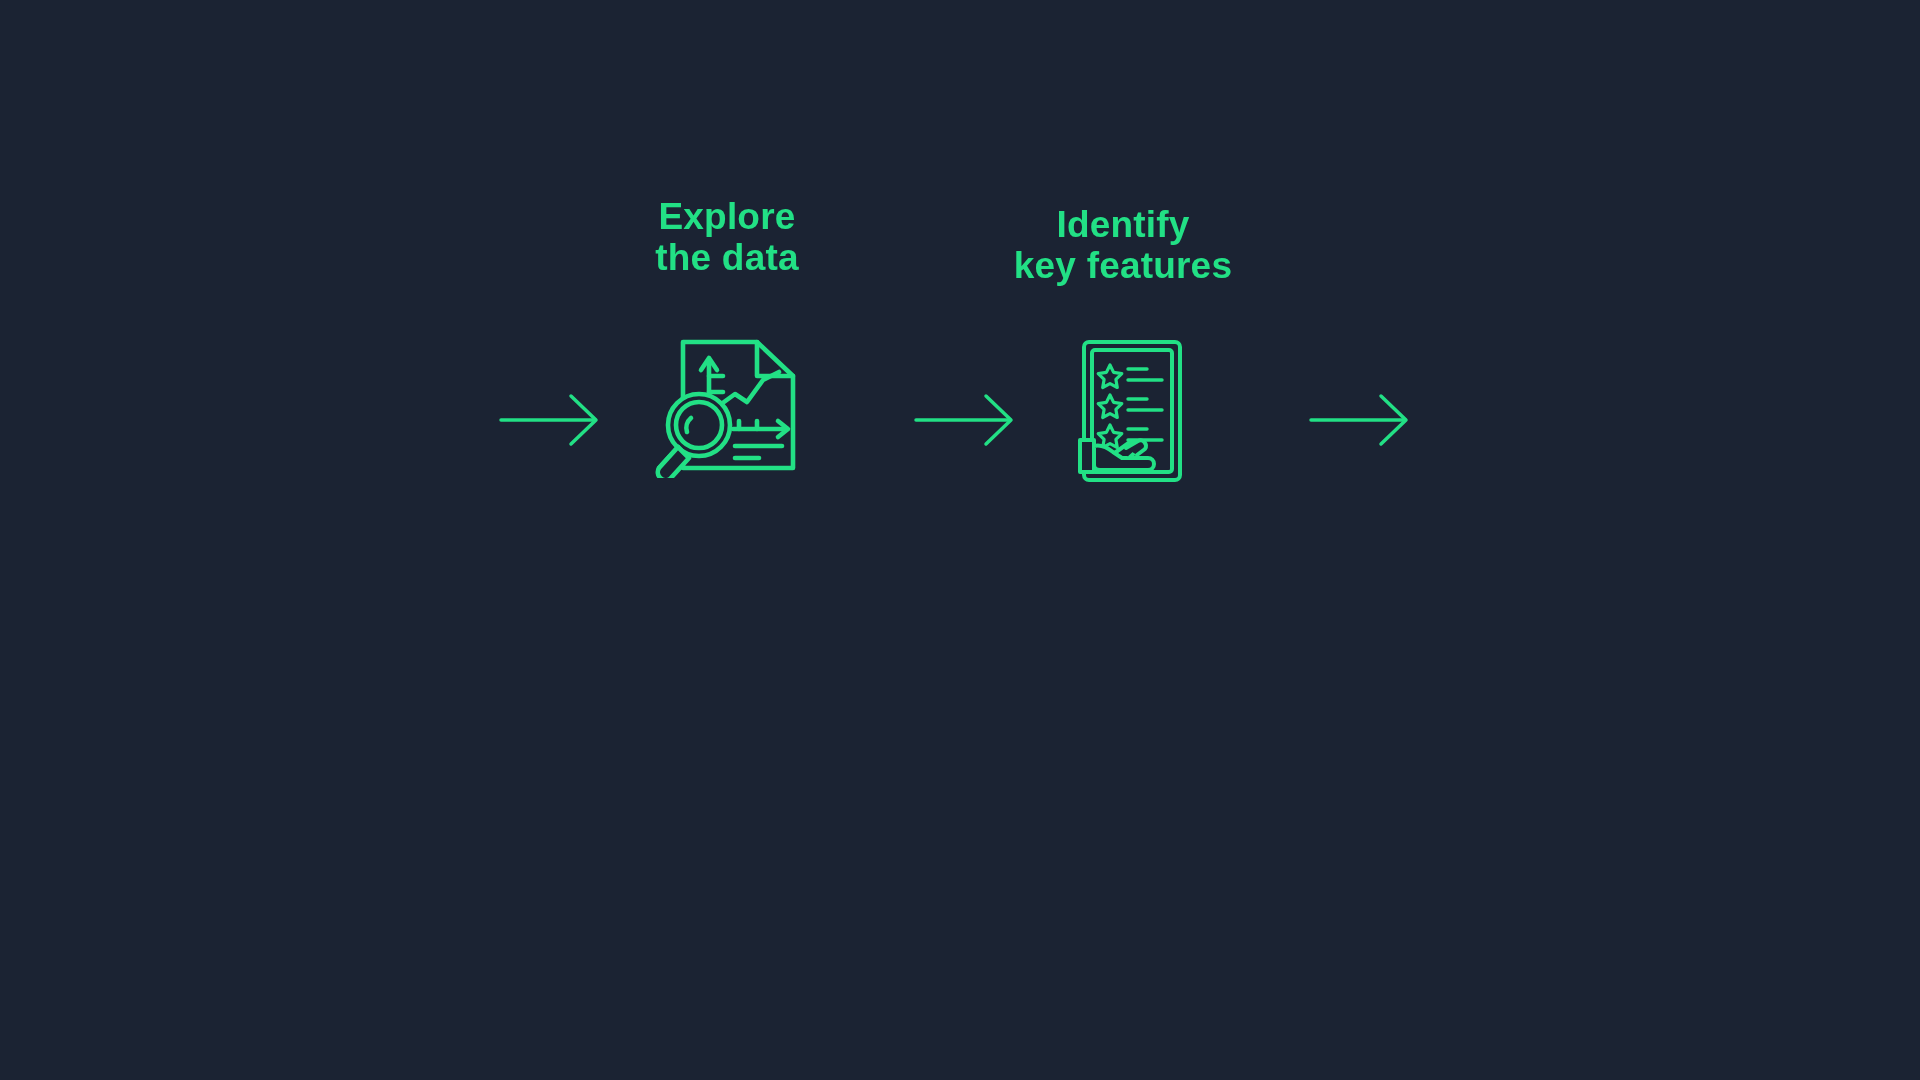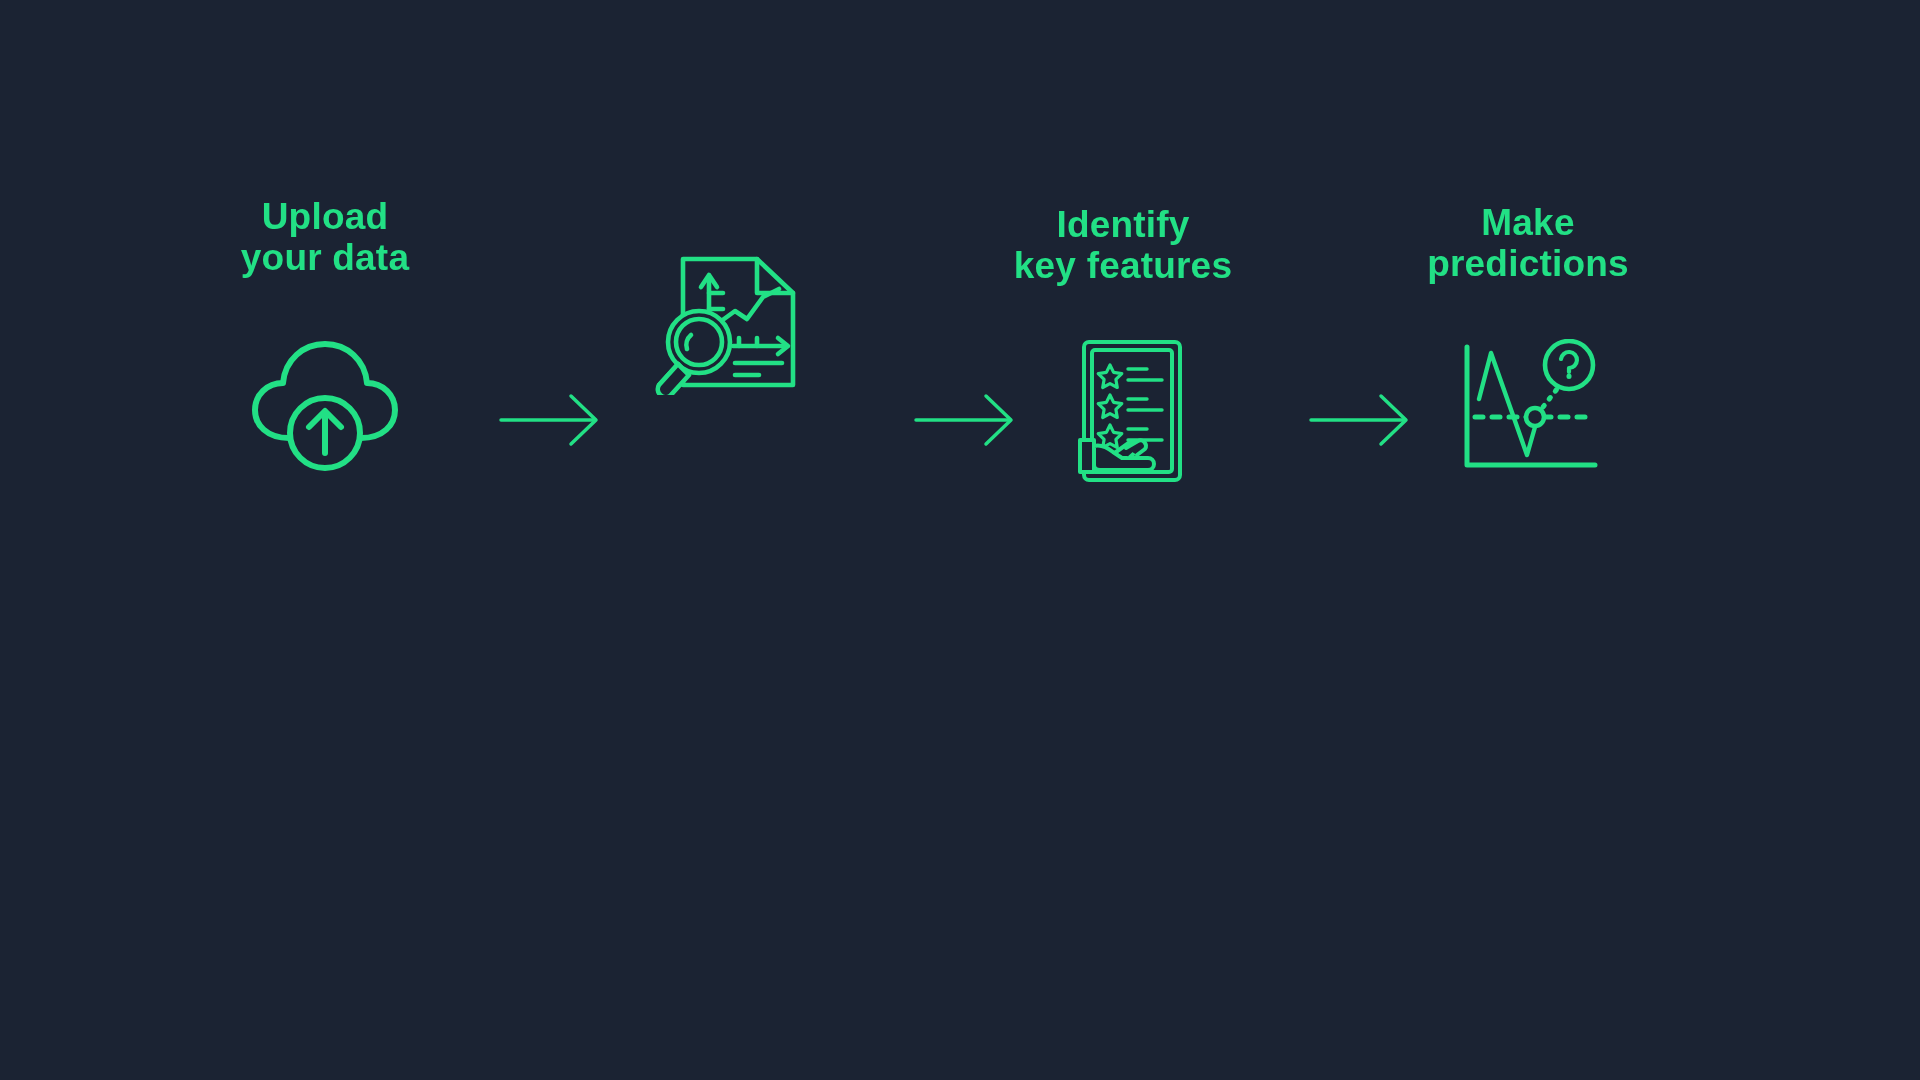--- a/index.html
+++ b/index.html
@@ -50,51 +50,31 @@
   
   #arrow-0{left:495px; top:390px;}
   #arrow-1{left:910px; top:390px;}
   #arrow-2{left:1305px; top:390px;}
 </style>
 </head>
 <body style="background: rgb(27, 35, 51);">
 
 <div id="flow">
 
-  <div class="step" id="step-0">
-    <div class="step-label" style="color: rgb(34, 224, 133);">Upload
-your data</div>
-    <div class="step-icon">
-      <svg class="icon-svg" width="160" height="140" viewBox="0 0 160 140" fill="none" stroke="#22e085" stroke-width="6" stroke-linecap="round" stroke-linejoin="round">
-
-        <path d="M44 105
-                 C 22 105 10 92 10 77
-                 C 10 62 22 50 38 50
-                 C 40 27 58 11 80 11
-                 C 102 11 120 27 122 50
-                 C 138 50 150 62 150 77
-                 C 150 92 138 105 116 105
-                 Z"></path>
-
-        <circle cx="80" cy="100" r="35" fill="#1b2333"></circle>
-
-        <line x1="80" y1="120" x2="80" y2="79"></line>
-        <polyline points="64,94 80,78 96,94"></polyline>
-      </svg>
-    </div>
-  </div>
 
   <div class="arrow" id="arrow-0">
     <svg class="icon-svg" width="110" height="60" viewBox="0 0 110 60" fill="none" stroke="#22e085" stroke-width="3.5" stroke-linecap="round" stroke-linejoin="round">
       <line x1="6" y1="30" x2="100" y2="30"></line>
       <polyline points="76,6 101,30 76,54"></polyline>
     </svg>
   </div>
 
   <div class="step" id="step-1">
+    <div class="step-label" style="color: rgb(34, 224, 133);">Explore
+the data</div>
     <div class="step-icon">
       <svg class="icon-svg" width="160" height="150" viewBox="0 0 160 150" fill="none" stroke="#22e085" stroke-width="4.6" stroke-linecap="round" stroke-linejoin="round">
 
         <path d="M36 14 H110 L146 48 V140 H36 Z" fill="#1b2333"></path>
         <path d="M110 14 V48 H146"></path>
 
         <line x1="62" y1="112" x2="62" y2="32"></line>
         <polyline points="54,42 62,30 70,42"></polyline>
         <line x1="62" y1="48" x2="76" y2="48"></line>
         <line x1="62" y1="64" x2="76" y2="64"></line>
@@ -163,36 +143,14 @@
     </div>
   </div>
 
   <div class="arrow" id="arrow-2">
     <svg class="icon-svg" width="110" height="60" viewBox="0 0 110 60" fill="none" stroke="#22e085" stroke-width="3.5" stroke-linecap="round" stroke-linejoin="round">
       <line x1="6" y1="30" x2="100" y2="30"></line>
       <polyline points="76,6 101,30 76,54"></polyline>
     </svg>
   </div>
 
-  <div class="step" id="step-3">
-    <div class="step-label" style="color: rgb(34, 224, 133);">Make
-predictions</div>
-    <div class="step-icon">
-      <svg class="icon-svg" width="150" height="140" viewBox="0 0 150 140" fill="none" stroke="#22e085" stroke-width="5" stroke-linecap="round" stroke-linejoin="round">
-
-        <polyline points="14,8 14,126 142,126"></polyline>
-
-        <line x1="22" y1="78" x2="140" y2="78" stroke-dasharray="8 9" stroke-width="5"></line>
-
-        <polyline points="26,60 38,14 74,116 86,74" stroke-width="4.4"></polyline>
-
-        <circle cx="82" cy="78" r="9" fill="#1b2333" stroke-width="4.6"></circle>
-
-        <line x1="90" y1="68" x2="104" y2="50" stroke-dasharray="2 8" stroke-width="5"></line>
-
-        <circle cx="116" cy="26" r="24" fill="#1b2333" stroke-width="4.6"></circle>
-        <path d="M108 20 a8 8 0 1 1 8 9 v4" stroke-width="4.2"></path>
-        <line x1="116" y1="37" x2="116" y2="37.5" stroke-width="5"></line>
-      </svg>
-    </div>
-  </div>
 
 </div>
 
 </body></html>

